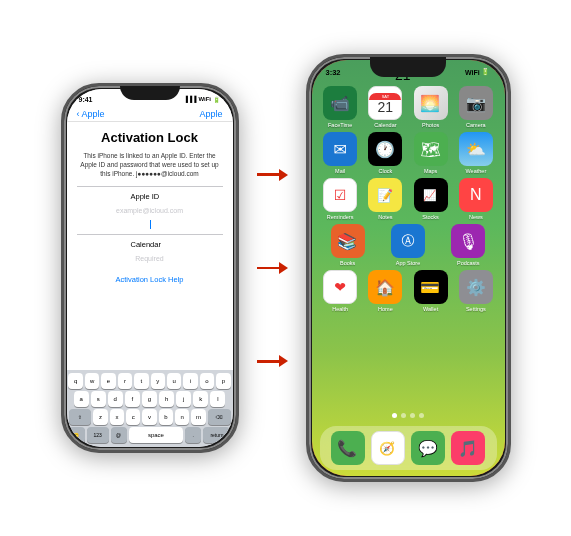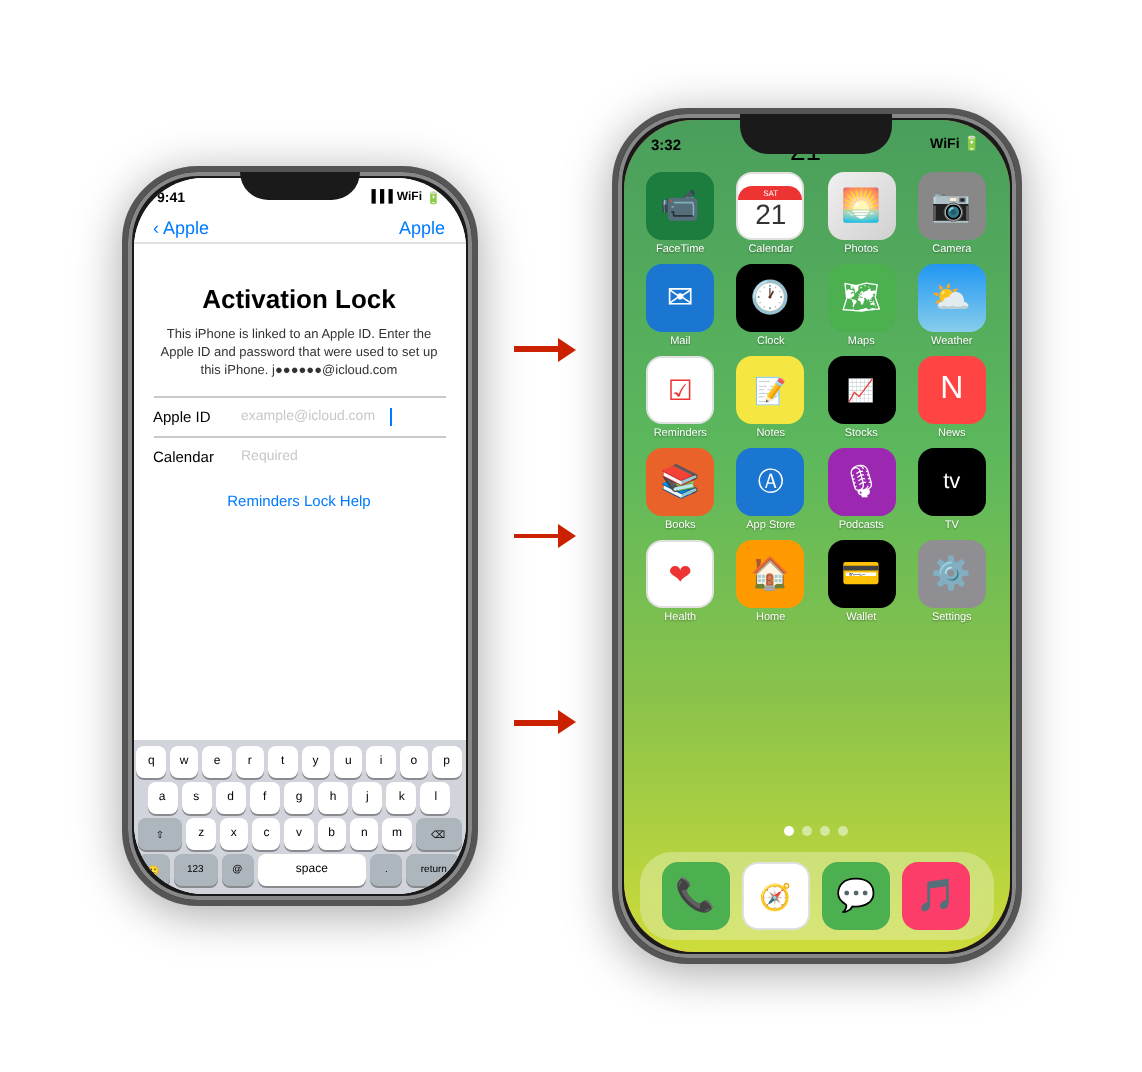--- a/index.html
+++ b/index.html
@@ -119,37 +119,37 @@
       padding: 8px 10px 6px 10px;
       flex: 1;
     }
 
     .activation-title {
       font-size: 13px;
       font-weight: 700;
       text-align: center;
       margin-bottom: 6px;
       color: #000;
-      margin-top: 12px;
     }
 
     .activation-desc {
       font-size: 6.5px;
       color: #333;
       text-align: center;
       line-height: 1.4;
       margin-bottom: 8px;
     }
 
     .form-field {
       border-top: 0.5px solid #c8c8cc;
       padding: 5px 0;
       display: flex;
       align-items: center;
       gap: 6px;
+      flex-direction: column;
     }
 
     .form-field:last-of-type { border-bottom: 0.5px solid #c8c8cc; }
 
     .field-label {
       font-size: 7.5px;
       color: #000;
       width: 38px;
       flex-shrink: 0;
     }
@@ -417,21 +417,21 @@
             <span class="field-label">Apple ID</span>
             <span class="field-placeholder">example@icloud.com</span>
             <span class="field-cursor"></span>
           </div>
 
           <div class="form-field">
             <span class="field-label">Calendar</span>
             <span class="field-placeholder">Required</span>
           </div>
 
-          <div class="activation-help-link">Reminders Lock Help</div>
+          <div class="activation-help-link">Activation Lock Help</div>
         </div>
 
         <div class="keyboard">
           <div class="kb-row">
             <div class="kb-key">q</div>
             <div class="kb-key">w</div>
             <div class="kb-key">e</div>
             <div class="kb-key">r</div>
             <div class="kb-key">t</div>
             <div class="kb-key">y</div>
@@ -575,24 +575,20 @@
               <span class="app-label">Books</span>
             </div>
             <div class="app-icon">
               <div class="app-icon-img ic-appstore" style="font-size:13px;">Ⓐ</div>
               <span class="app-label">App Store</span>
             </div>
             <div class="app-icon">
               <div class="app-icon-img ic-podcasts">🎙</div>
               <span class="app-label">Podcasts</span>
             </div>
-            <div class="app-icon">
-              <div class="app-icon-img ic-tv" style="font-size:11px;color:#fff;">tv</div>
-              <span class="app-label">TV</span>
-            </div>
           </div>
 
           <div class="app-row">
             <div class="app-icon">
               <div class="app-icon-img ic-health" style="font-size:14px;color:#e33;">❤</div>
               <span class="app-label">Health</span>
             </div>
             <div class="app-icon">
               <div class="app-icon-img ic-home">🏠</div>
               <span class="app-label">Home</span>

